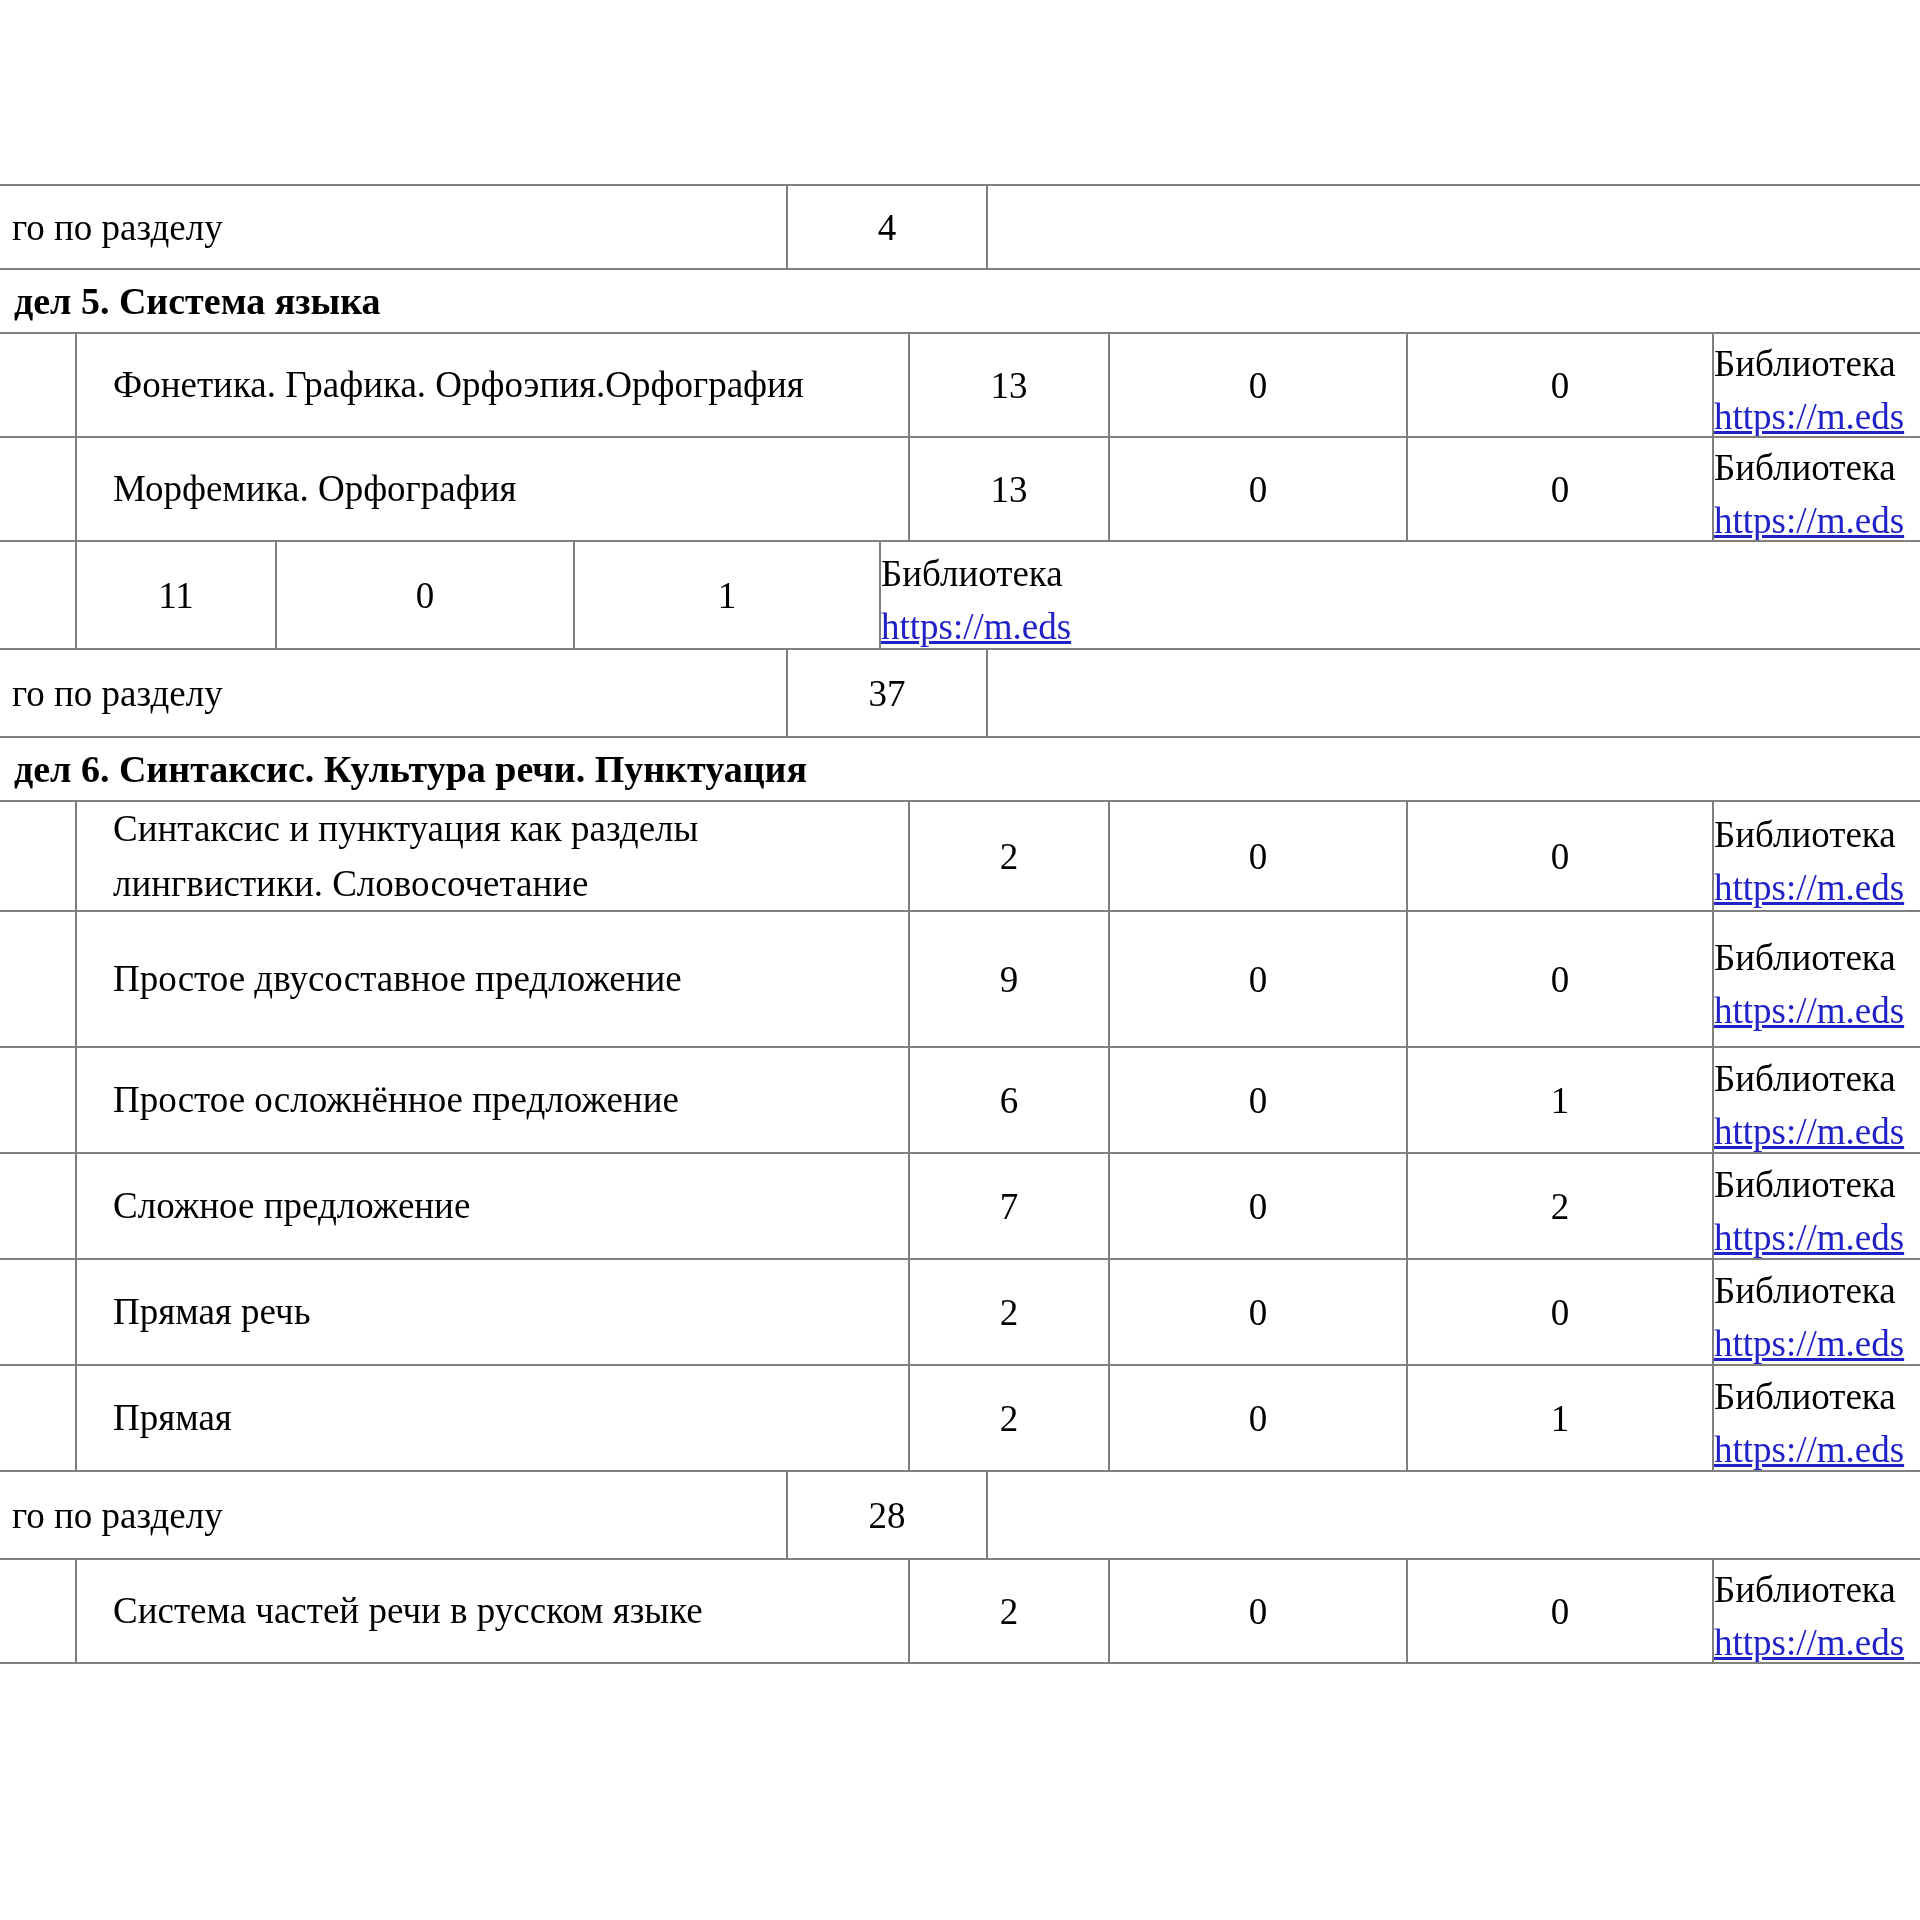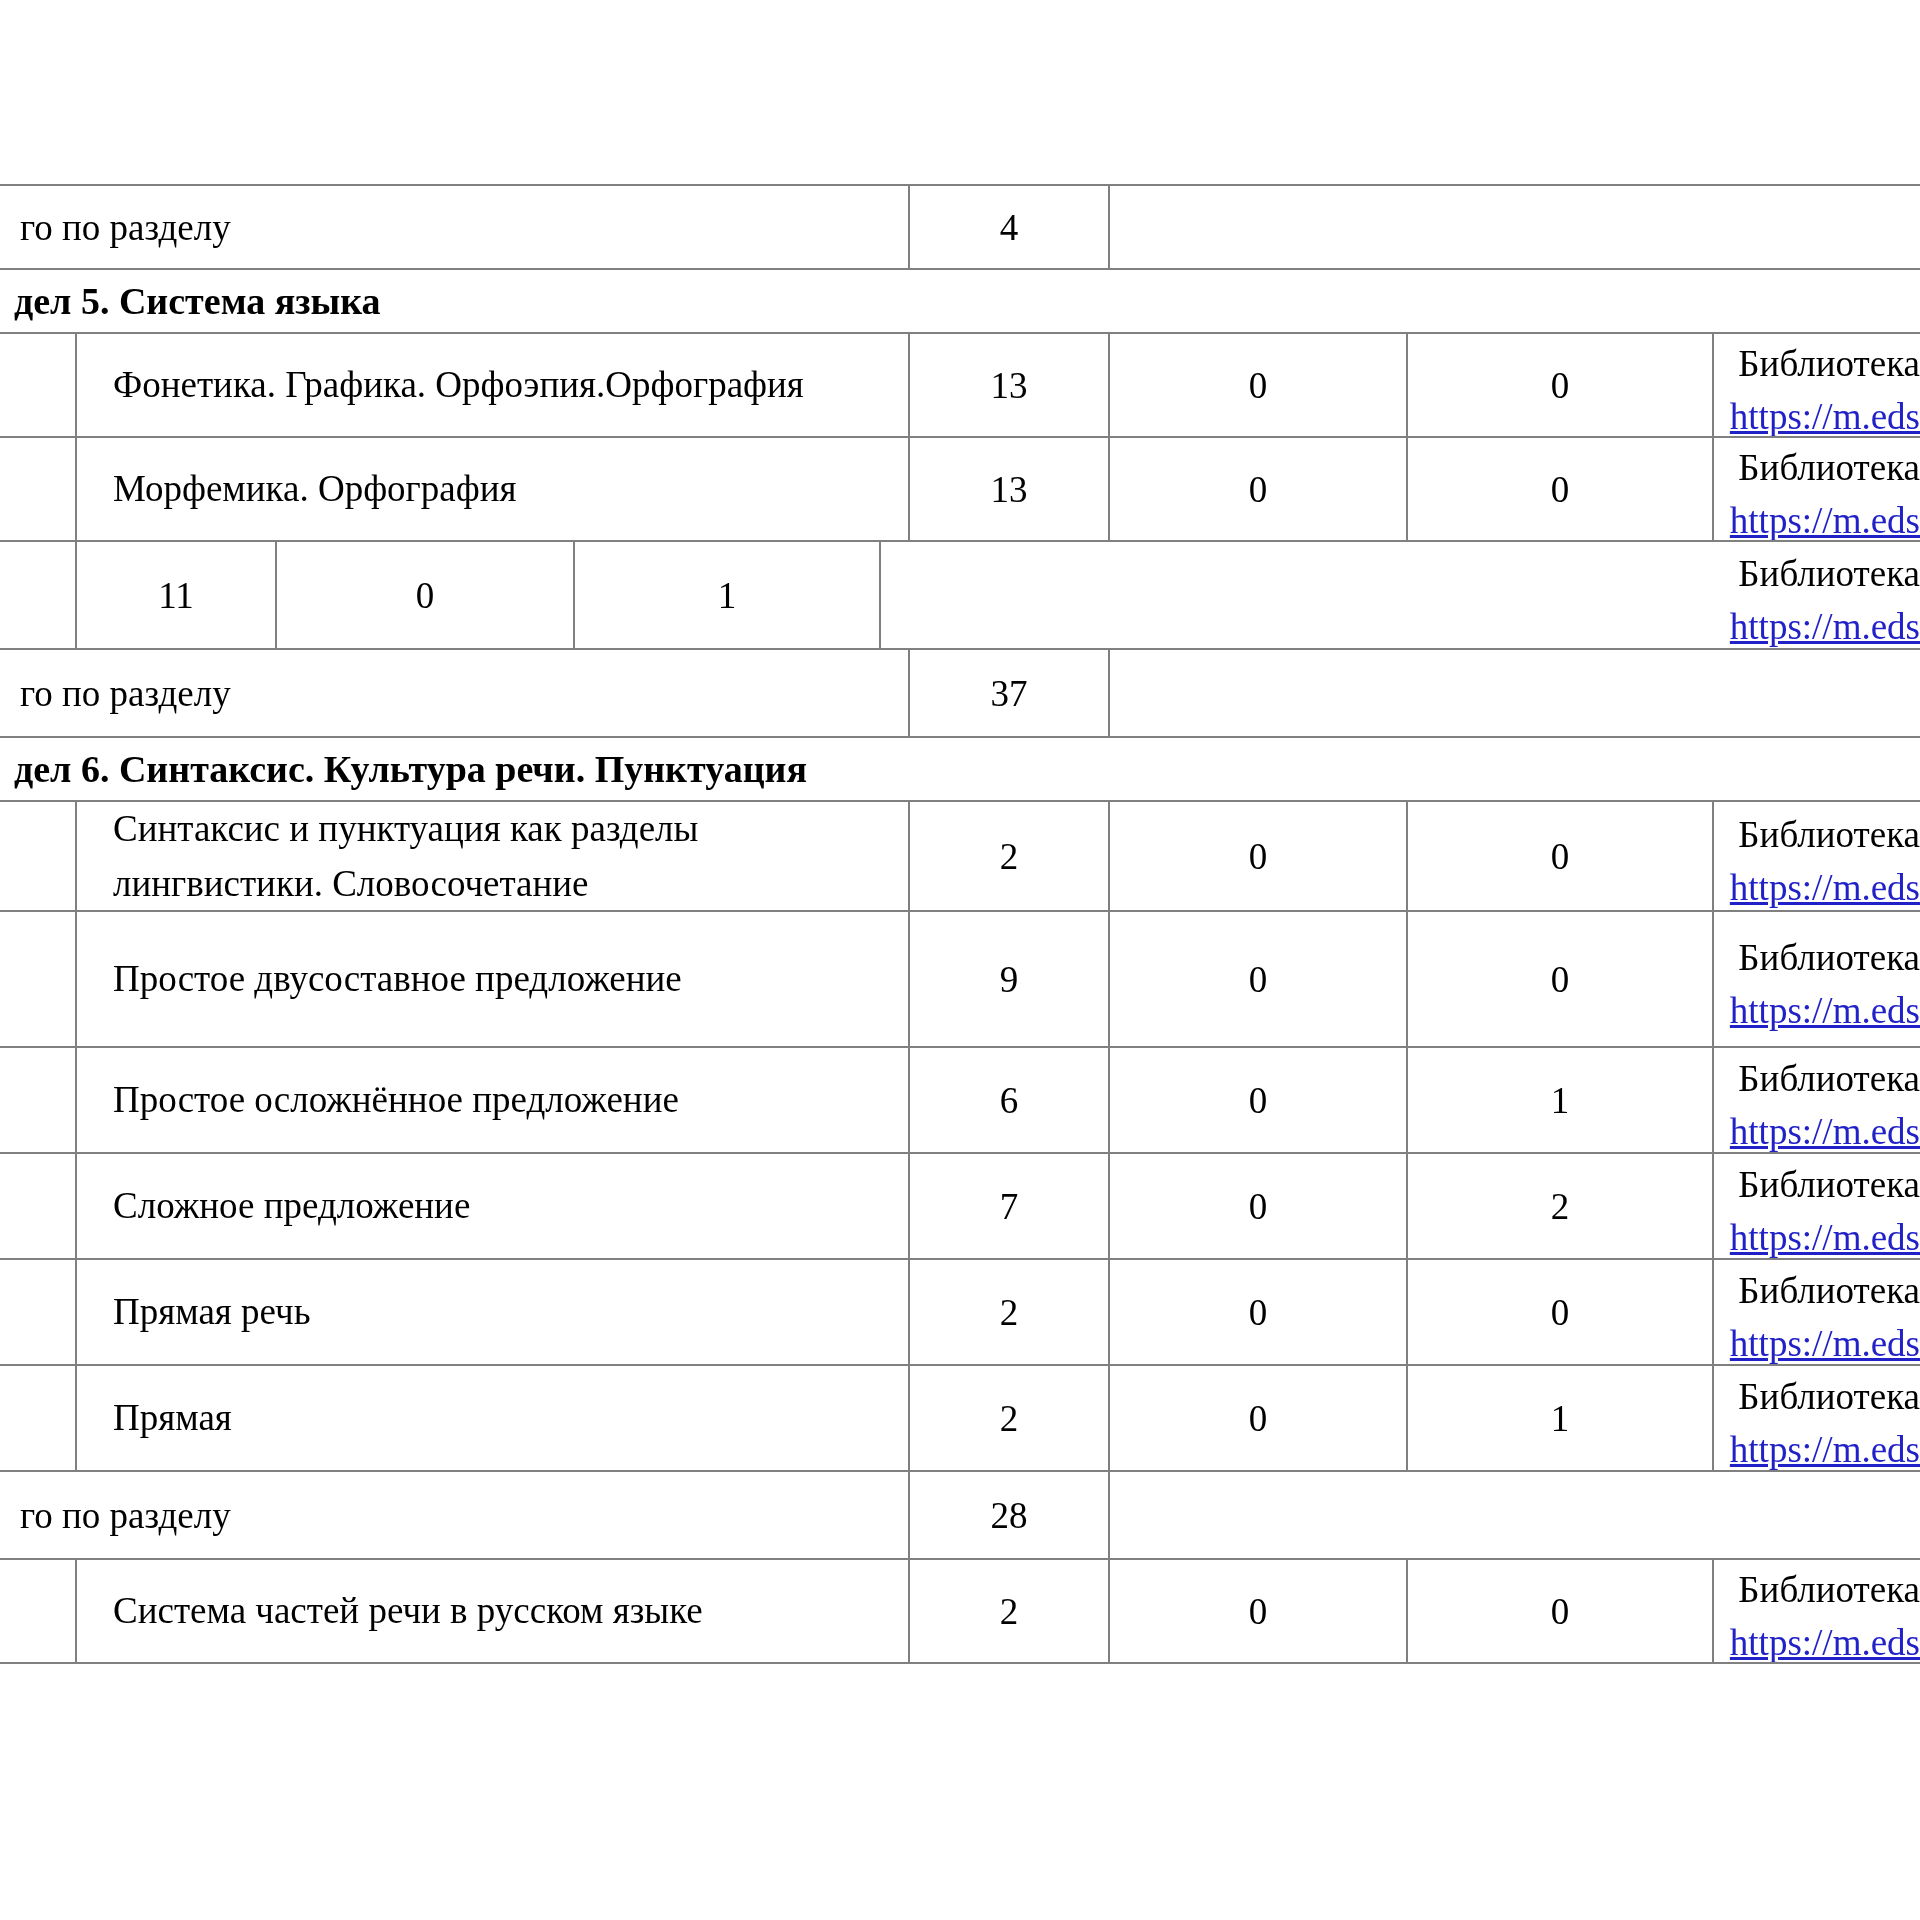--- a/index.html
+++ b/index.html
@@ -39,23 +39,23 @@
   .cell.v {
     border-right: 2px solid #808080;
   }
   
   .c-num      { width: 77px; }
   .c-topic    { width: 833px; padding-left: 36px; line-height: 1.5; }
   .c-topic .wrap2 { max-width: 620px; }
   .c-hours    { width: 200px; justify-content: center; }
   .c-control  { width: 298px; justify-content: center; }
   .c-practical{ width: 306px; justify-content: center; }
-  .c-res      { flex: 1; padding-left: 30px; flex-direction: column; align-items: flex-end; justify-content: center; line-height: 1.42; white-space: nowrap; margin-top: 12px; }
+  .c-res      { flex: 1; flex-direction: column; align-items: flex-start; justify-content: center; line-height: 1.42; white-space: nowrap; margin-top: 12px; }
   
-  .c-total-label { width: 910px; padding-left: 20px; text-align: center; }
+  .c-total-label { width: 788px; padding-left: 12px; text-align: center; }
   .c-rest        { flex: 1; }
   
   .row-section .c-section {
     flex: 1;
     padding-left: 14px;
     font-weight: bold;
     font-size: 38px;
   }
   .res-link {
     color: #2121c8;

